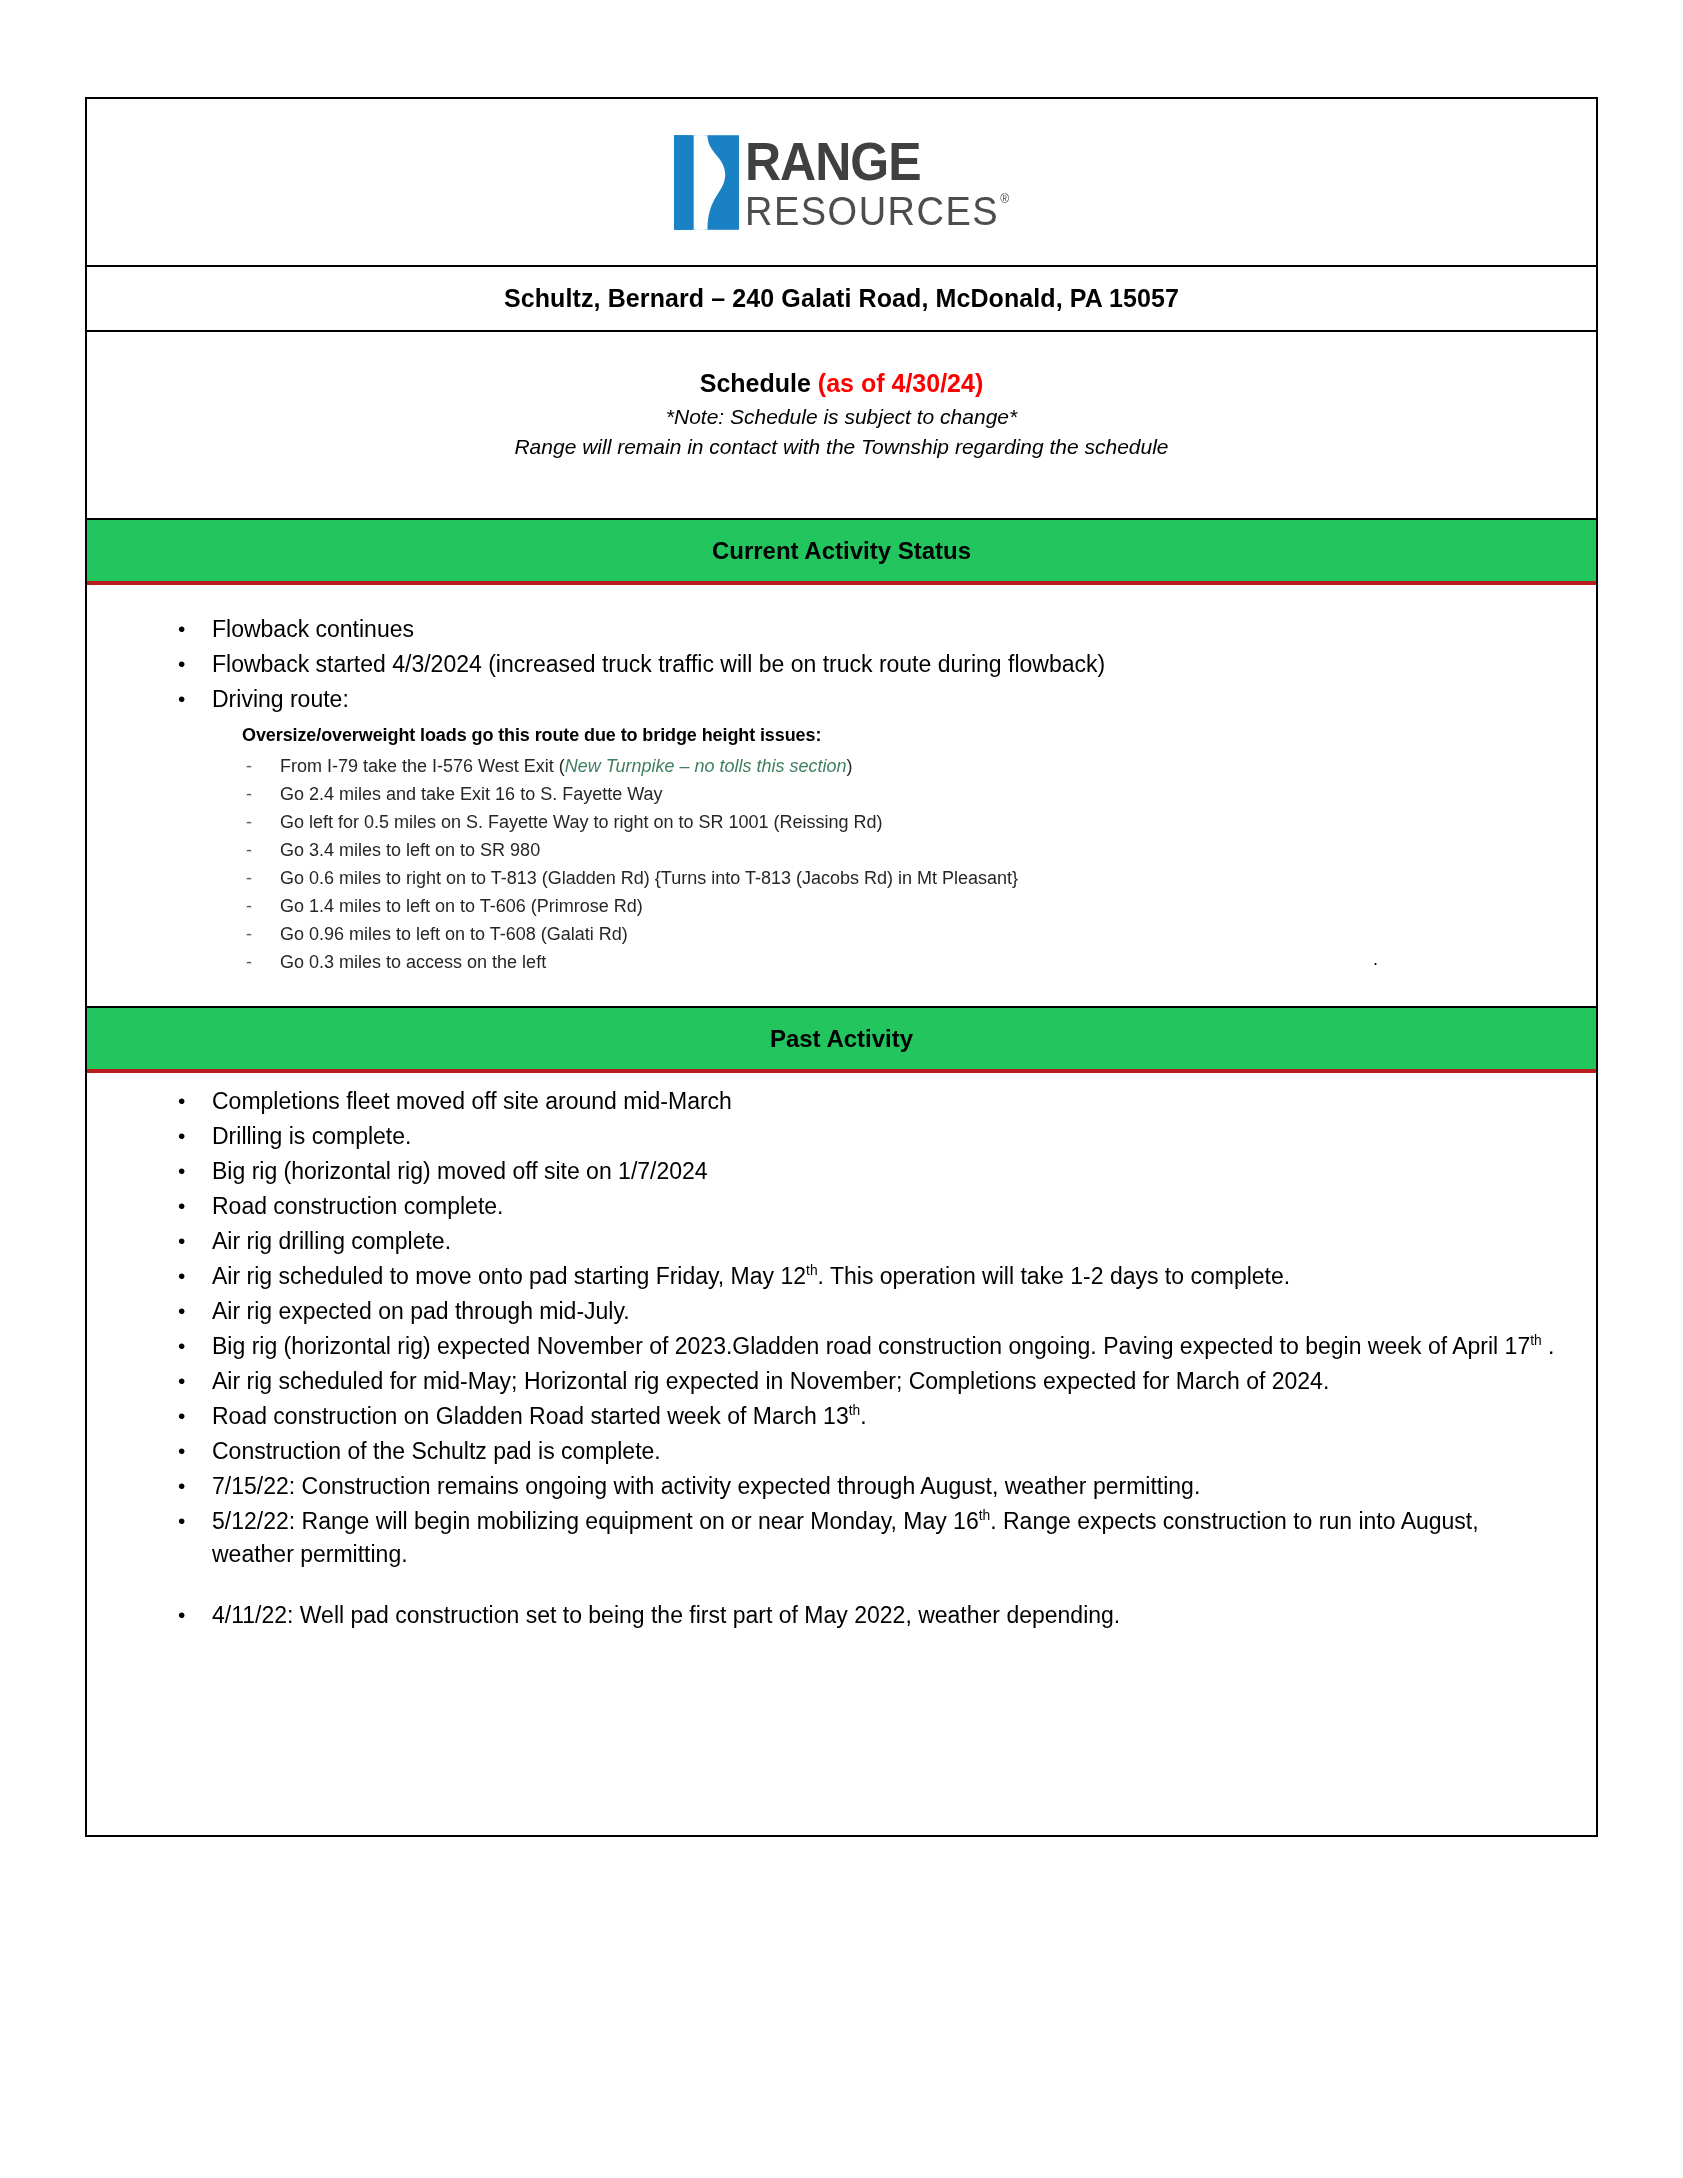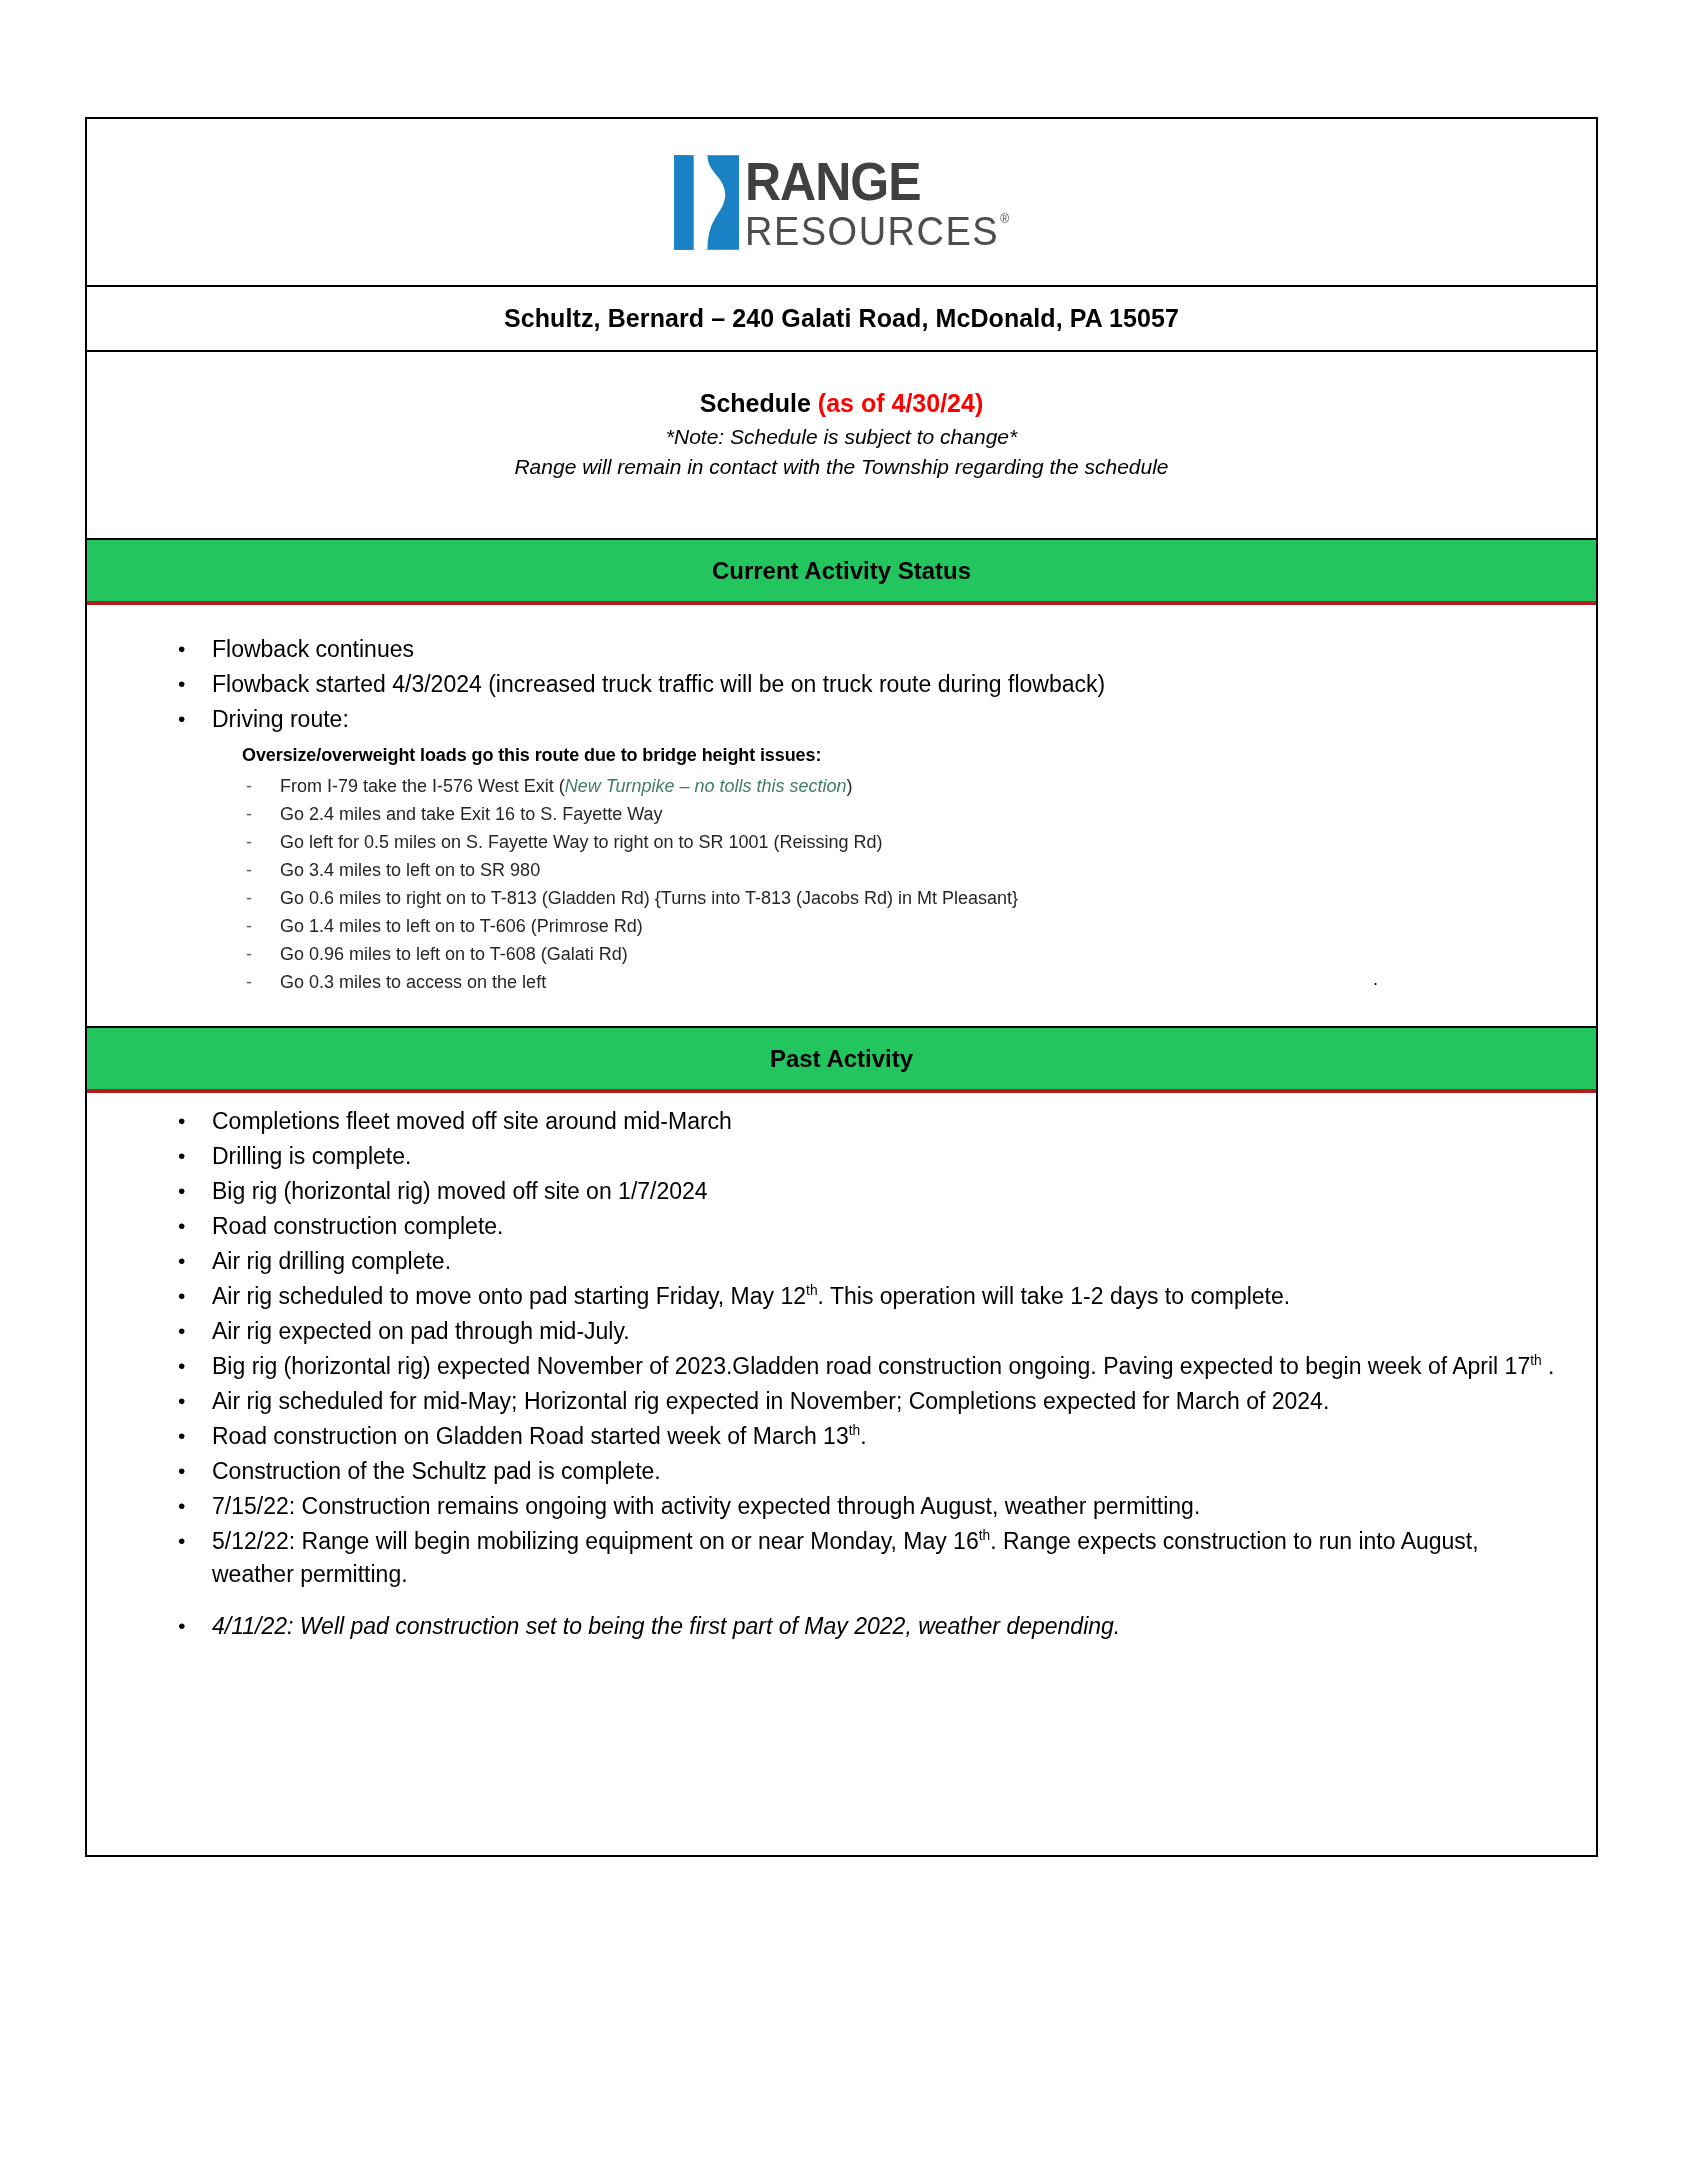--- a/index.html
+++ b/index.html
@@ -21,21 +21,21 @@
     left: 0;
     top: 0;
     width: 1683px;
     height: 2178px;
     background: #ffffff;
   }
 
   .doc-table {
     position: absolute;
     left: 85px;
-    top: 117px;
+    top: 97px;
     width: 1513px;
     border: 2px solid #000000;
     box-sizing: border-box;
     background: #ffffff;
   }
 
   .row {
     border-bottom: 2px solid #000000;
     box-sizing: border-box;
   }
@@ -173,21 +173,21 @@
     line-height: 33px;
     margin: 0 0 2px 0;
   }
   ul.bullets > li::before {
     content: "\2022";
     position: absolute;
     left: 51px;
     top: -1px;
     font-size: 21px;
   }
-  ul.bullets > li.spacer-before { margin-top: 19px; font-style: italic; }
+  ul.bullets > li.spacer-before { margin-top: 28px; }
 
   
   .route-block {
     margin-left: 115px;
     margin-top: 6px;
   }
   .route-head {
     font-size: 18px;
     font-weight: bold;
     line-height: 26px;

